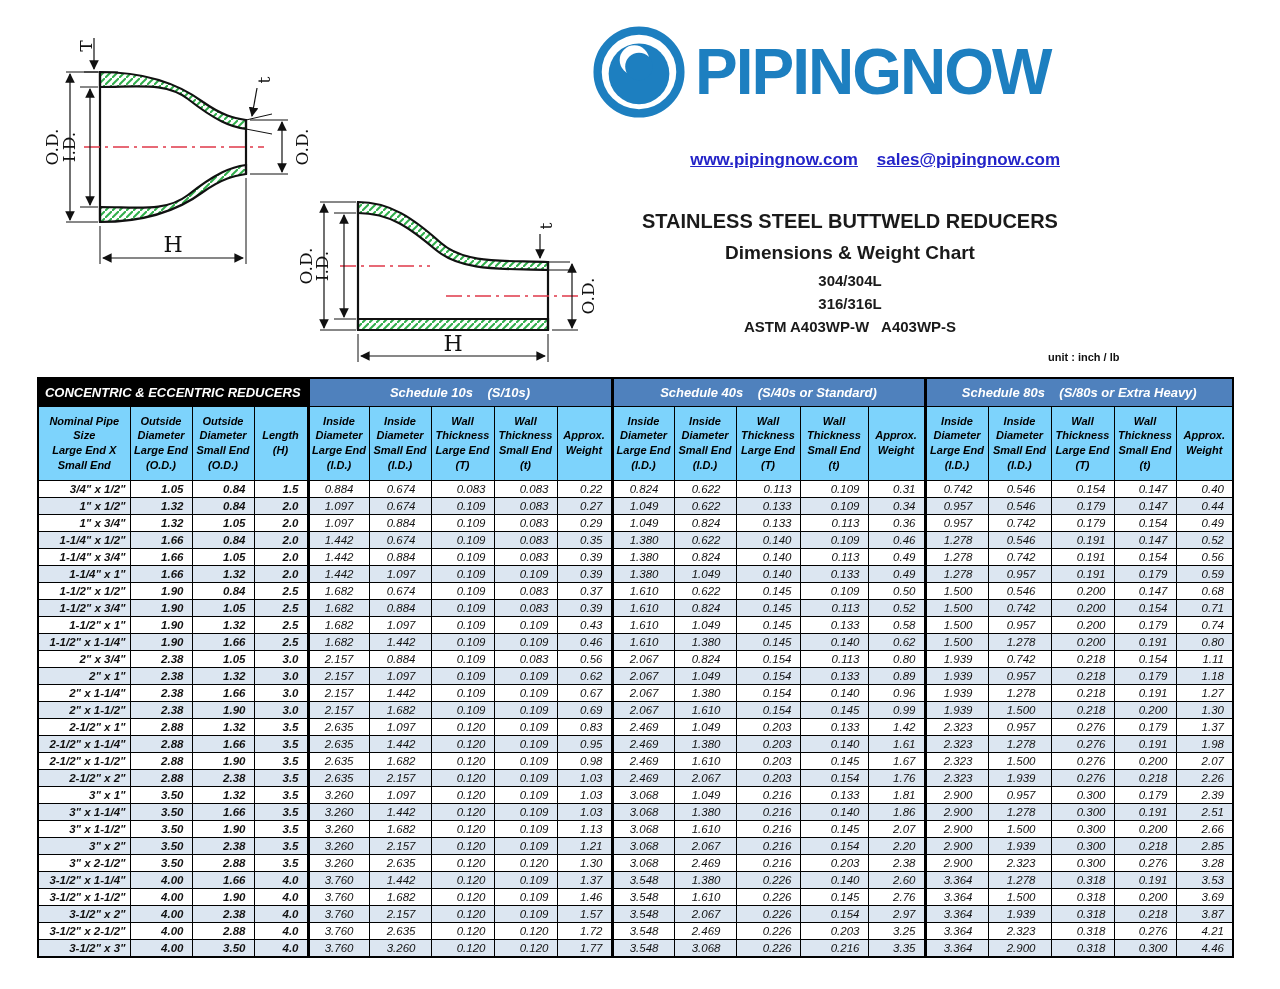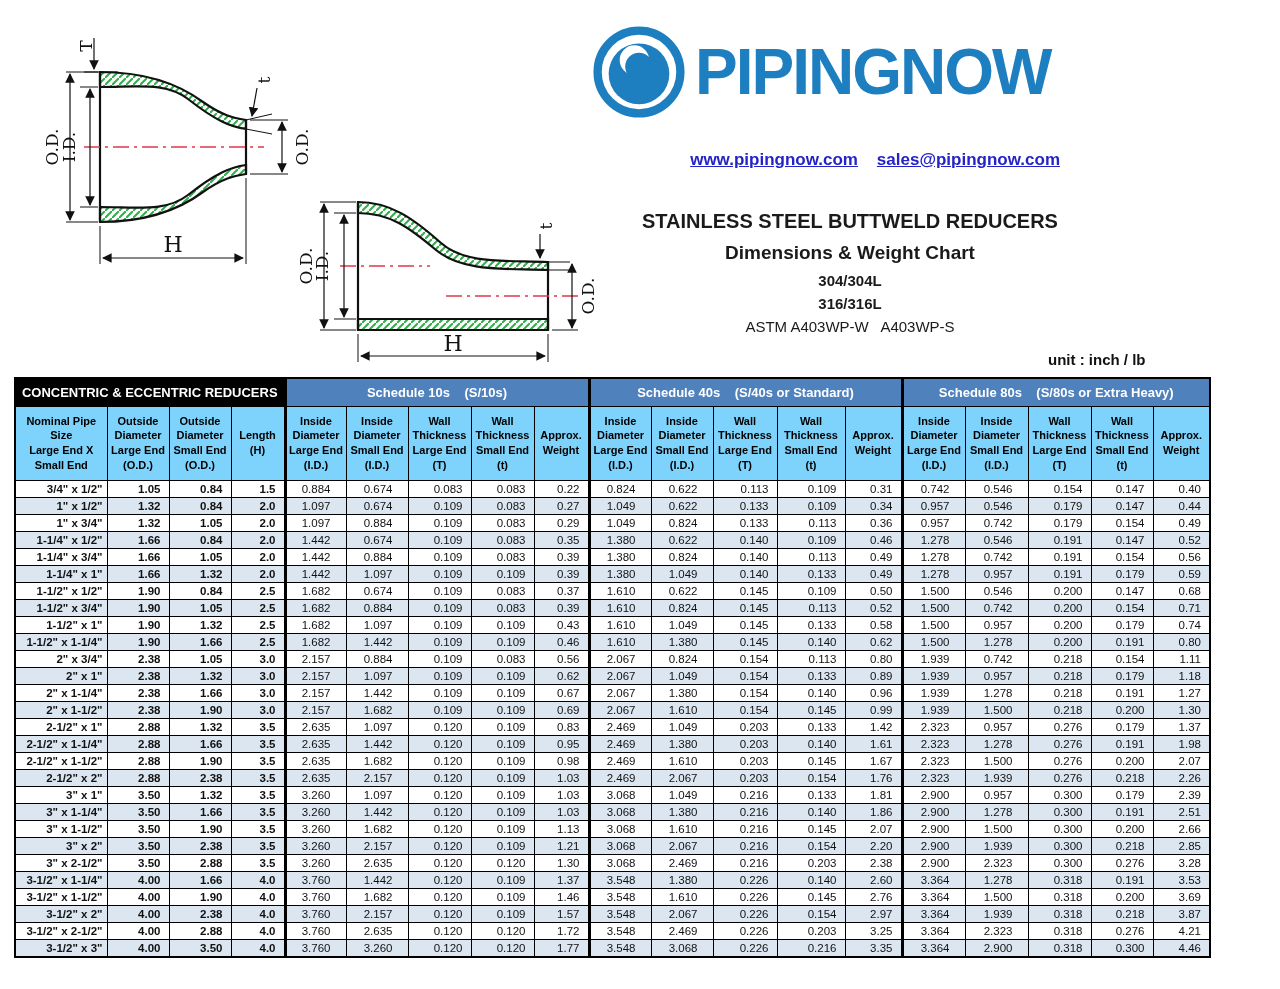--- a/index.html
+++ b/index.html
@@ -12,32 +12,32 @@
   .logo-block { position:absolute; left:593px; top:26px; display:flex; gap:10px; }
   .logo-icon { width:92px; height:92px; }
   .logo-word { font-size:64px; font-weight:bold; letter-spacing:-2px; color:#1d7fc0; line-height:92px; }
   .links-line { position:absolute; left:640px; top:150px; width:420px; text-align:right;
     font-size:17px; font-weight:bold; color:#2323c8; white-space:pre; }
   .links-line a, .links-line span.link { color:#2323c8; text-decoration:underline; }
   .title-block { position:absolute; left:610px; top:210px; width:480px; text-align:center; color:#1a1a1a; }
   .title-line1 { font-size:20px; font-weight:bold; margin-bottom:9px; }
   .title-line2 { font-size:19px; font-weight:bold; margin-bottom:8px; }
   .title-line3, .title-line4 { font-size:15px; font-weight:bold; margin-bottom:6px; }
-  .title-line5 { font-size:15px; font-weight:normal; white-space:pre; }
-  .unit-note { position:absolute; left:1048px; top:351px; font-size:15px; font-weight:bold; }
+  .title-line5 { font-size:15px; font-weight:bold; white-space:pre; }
+  .unit-note { position:absolute; left:1048px; top:351px; font-size:11px; font-weight:bold; }
 
   
   .diagram-concentric { position:absolute; left:28px; top:22px; }
   .diagram-eccentric  { position:absabsolute; }
   .diagram-eccentric  { position:absolute; left:278px; top:190px; }
   .dim-label { font-family:"DejaVu Serif", serif; font-size:17px; fill:#111; }
   .dim-label-big { font-family:"DejaVu Serif", serif; font-size:22px; fill:#111; }
 
   
-  table.chart { position:absolute; left:14px; top:377px; border-collapse:collapse; table-layout:fixed; }
+  table.chart { position:absolute; left:37px; top:377px; border-collapse:collapse; table-layout:fixed;font-style:italic; }
   table.chart th, table.chart td { border:1px solid #000; overflow:hidden; }
   table.chart { border:2px solid #000; }
   th.banner { background:#000; color:#fff; font-size:13px; font-weight:bold; height:20px;
     text-align:center; border:2px solid #000; }
   th.sched { background:#4f81bd; color:#fff; font-size:13px; font-weight:bold; height:28px;
     text-align:center; white-space:pre; border:2px solid #000; }
   th.colhead { background:#7dd3fc; color:#000; font-size:11px; font-weight:bold; line-height:1.32;
     white-space:pre-line; height:74px; text-align:center; vertical-align:middle; border:2px solid #000; padding:0 1px; }
   table.chart tbody td { height:16px; line-height:16px; font-size:11.5px; text-align:right;
     padding:0 8px 0 0; background:#ffffff; }

